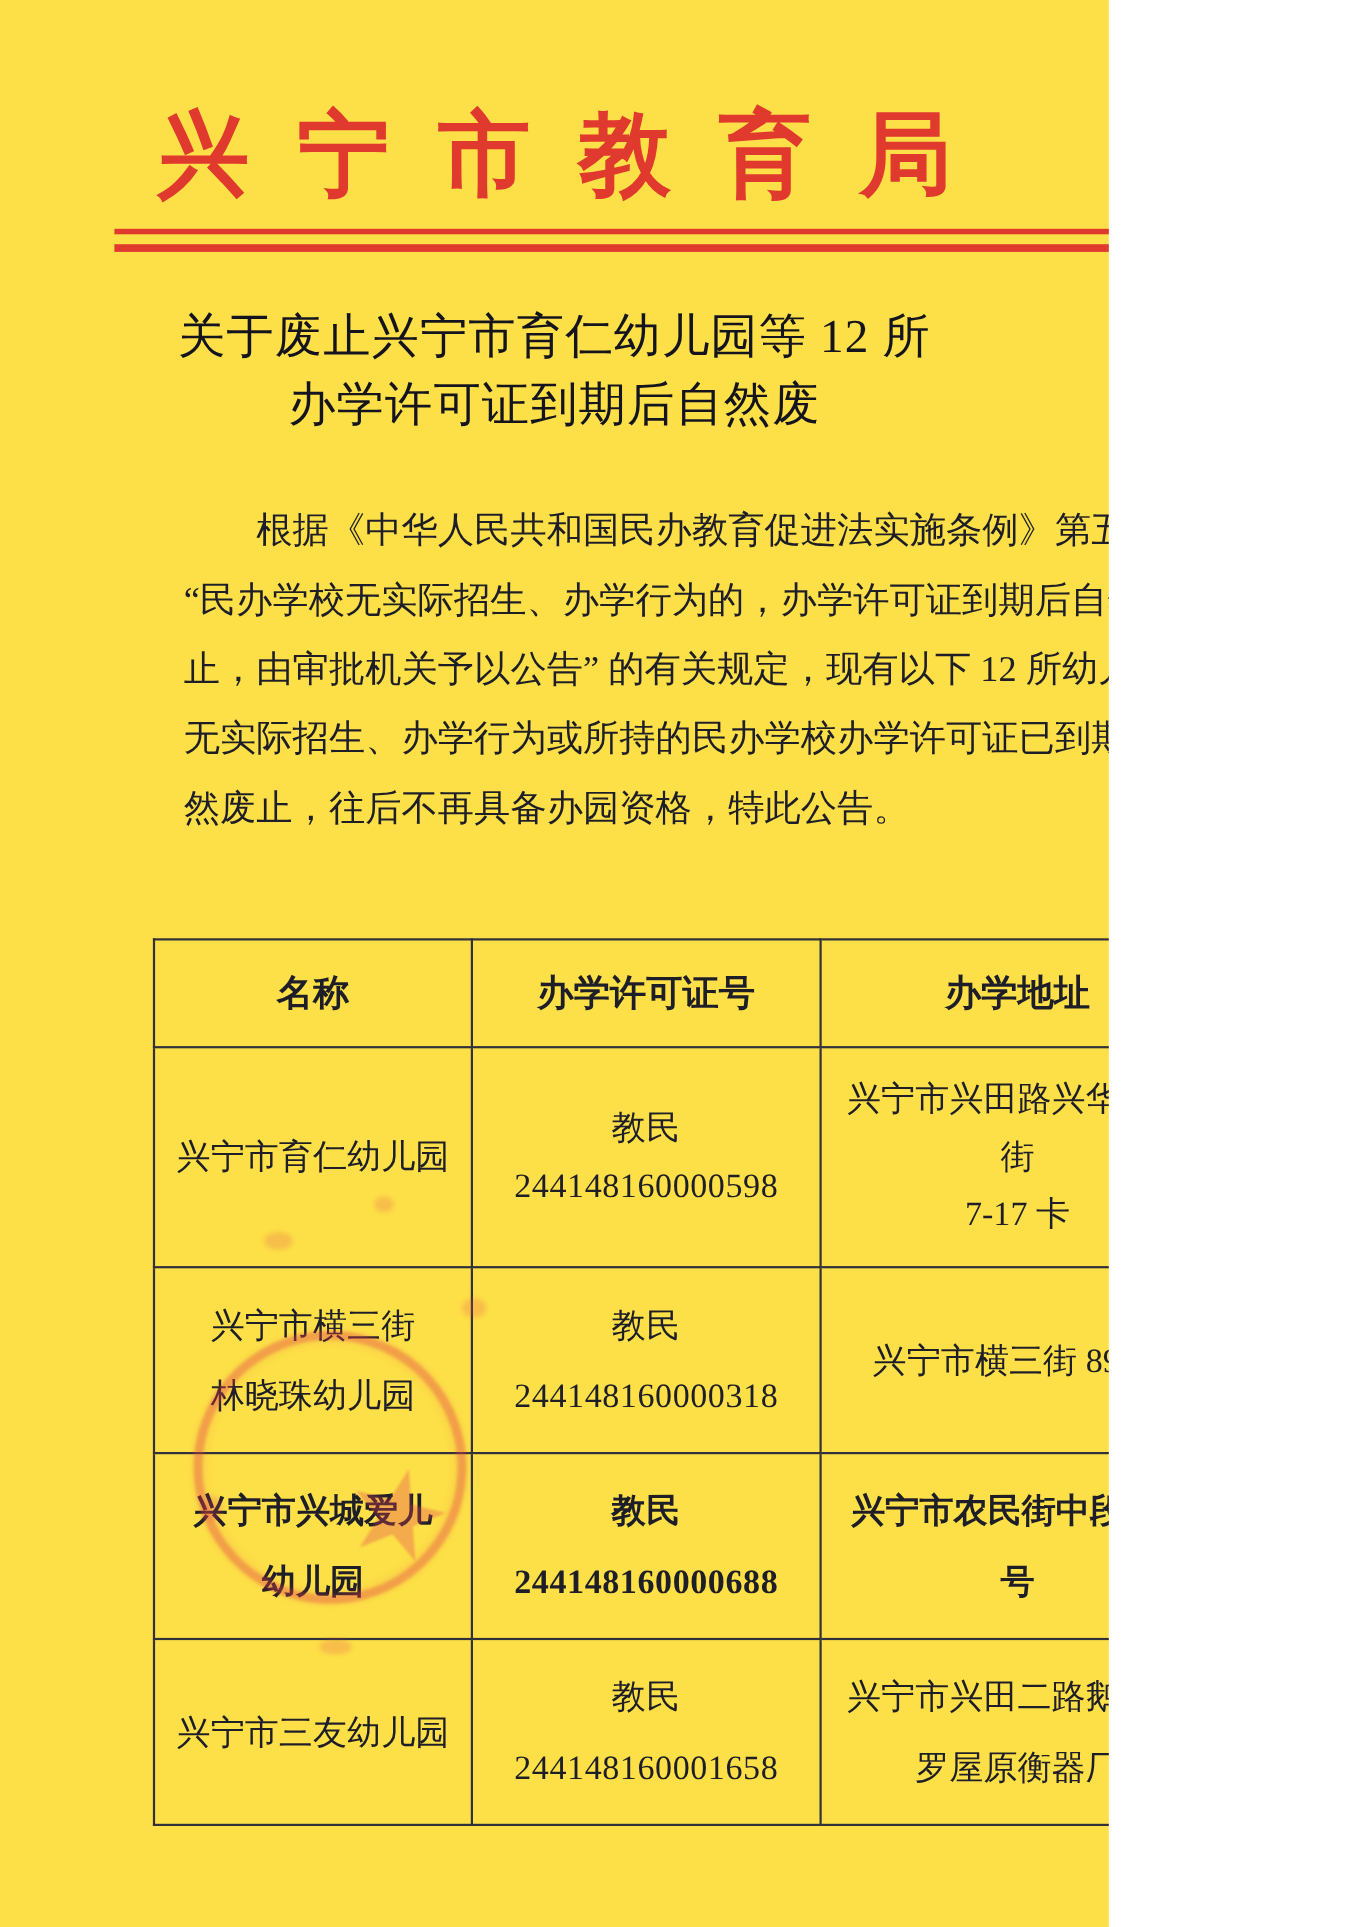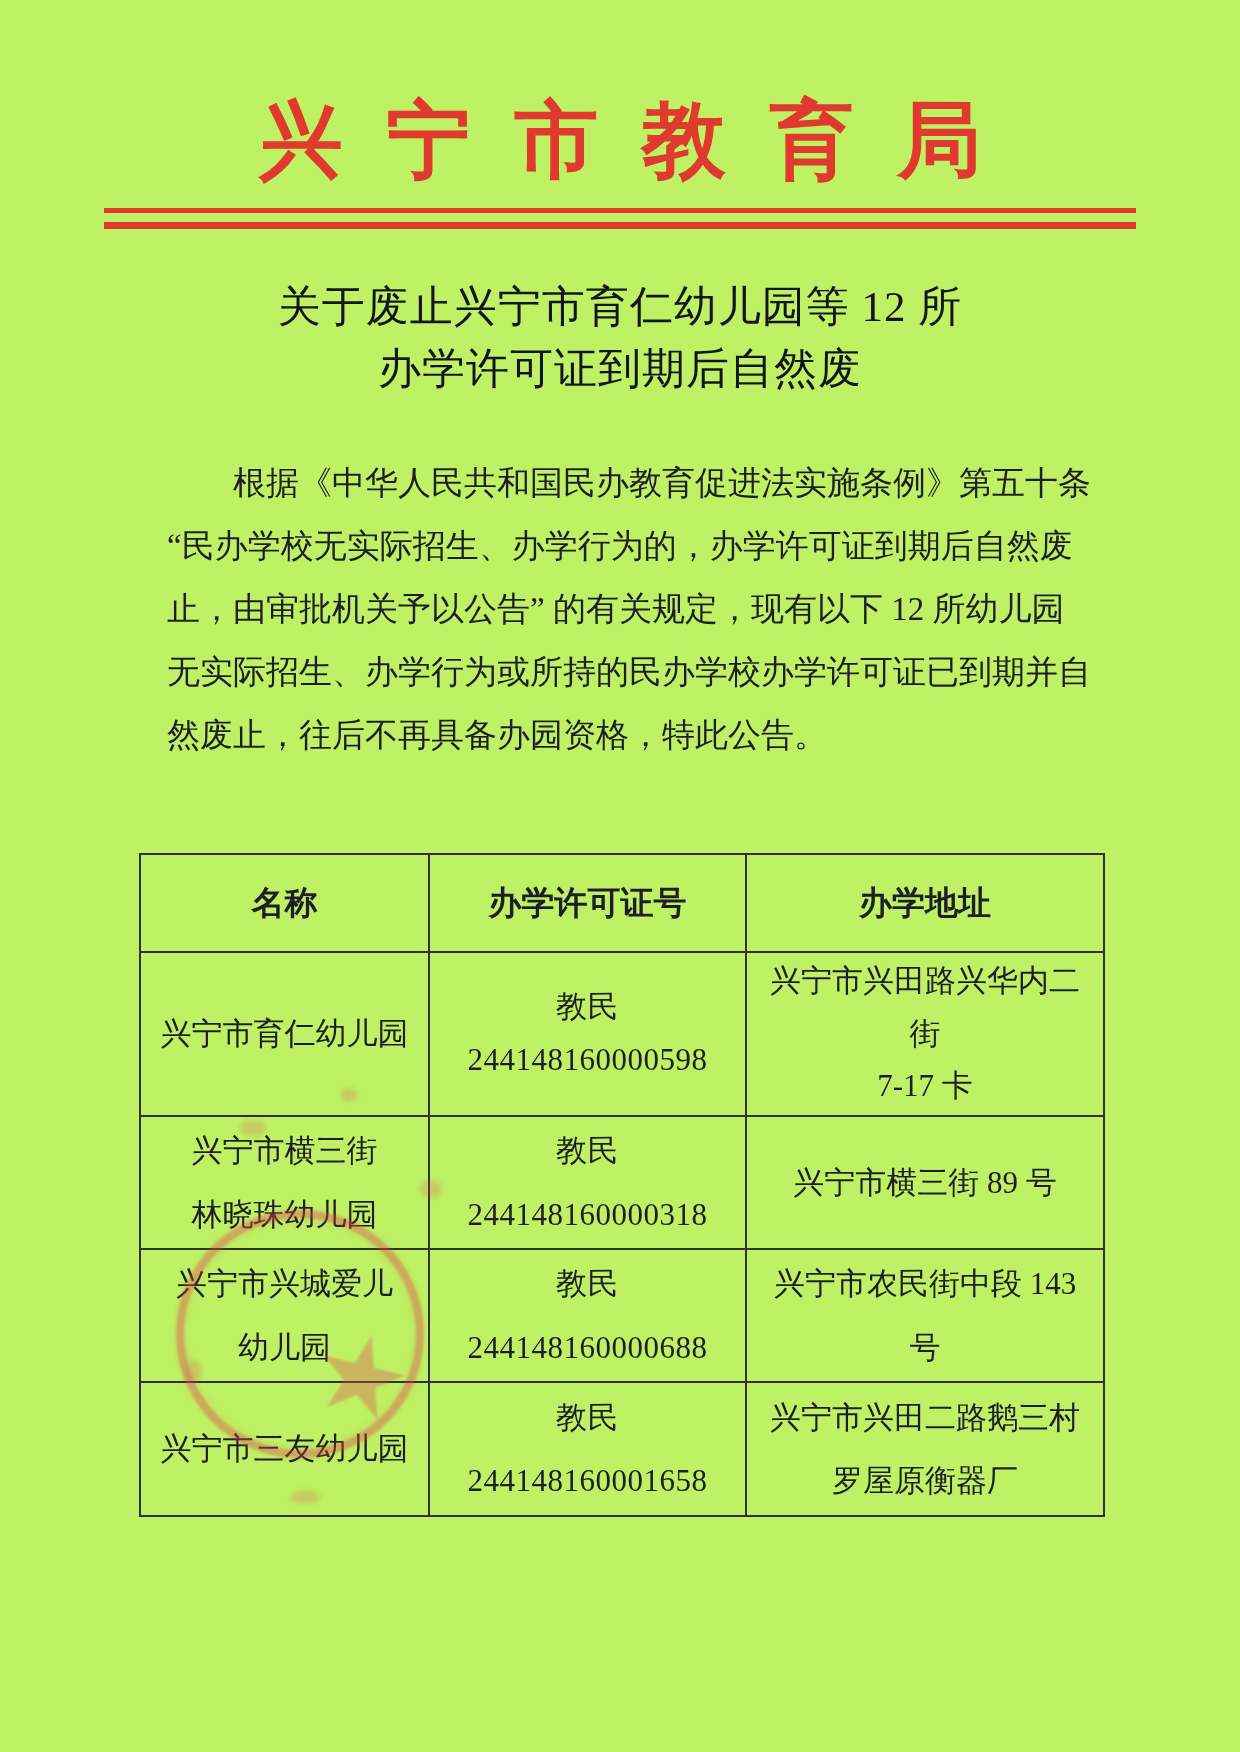--- a/index.html
+++ b/index.html
@@ -3,22 +3,22 @@
 <meta charset="utf-8">
 <style>
   :root{
     --accent:#e0392e;
     --ink:#1e1e28;
     --line:#31313b;
   }
   html,body{margin:0;padding:0;background:#ffffff;}
   .page{
     position:relative;
-    width:1240px;height:1752px;
-    background:#bef264;
+    width:1008px;height:1752px;
+    background:#fde047;
     overflow:hidden;
     font-family:"Liberation Serif","DejaVu Serif",serif;
     color:var(--ink);
   }
   .org-name{
     position:absolute;top:84px;left:0;width:100%;
     text-align:center;
     font-size:84px;font-weight:bold;
     color:var(--accent);
     letter-spacing:0.52em;text-indent:0.52em;
@@ -44,37 +44,37 @@
     color:var(--ink);
     margin-left:27px;
   }
   table.schools{
     position:absolute;top:853px;left:139px;width:964px;
     border-collapse:collapse;table-layout:fixed;
   }
   table.schools th,table.schools td{
     border:2px solid var(--line);
     text-align:center;vertical-align:middle;
-    padding:2px 8px;
+    padding:20px 8px;
     color:var(--ink);
   }
   table.schools th{
     font-size:33px;font-weight:bold;
   }
   table.schools td{
     font-size:31px;line-height:2.05;
     white-space:pre-line;
   }
   td.license{font-size:30px;letter-spacing:0.5px;margin-left:41px;}
   tr.rh{height:98px;}
   tr.r1{height:112px;}
   tr.r1 td{line-height:1.7;}
   tr.r2{height:122px;}
   tr.r3{height:132px;}
-  tr.r4{height:132px;}
+  tr.r4{height:132px;font-weight:bold;}
   tr.r5{height:134px;}
   
   .seal{
     position:absolute;left:90px;top:1060px;width:460px;height:520px;
     pointer-events:none;
   }
   .seal-ring{
     position:absolute;left:86px;top:150px;width:232px;height:232px;
     border:8px solid rgba(224,62,72,0.40);
     border-radius:50%;

